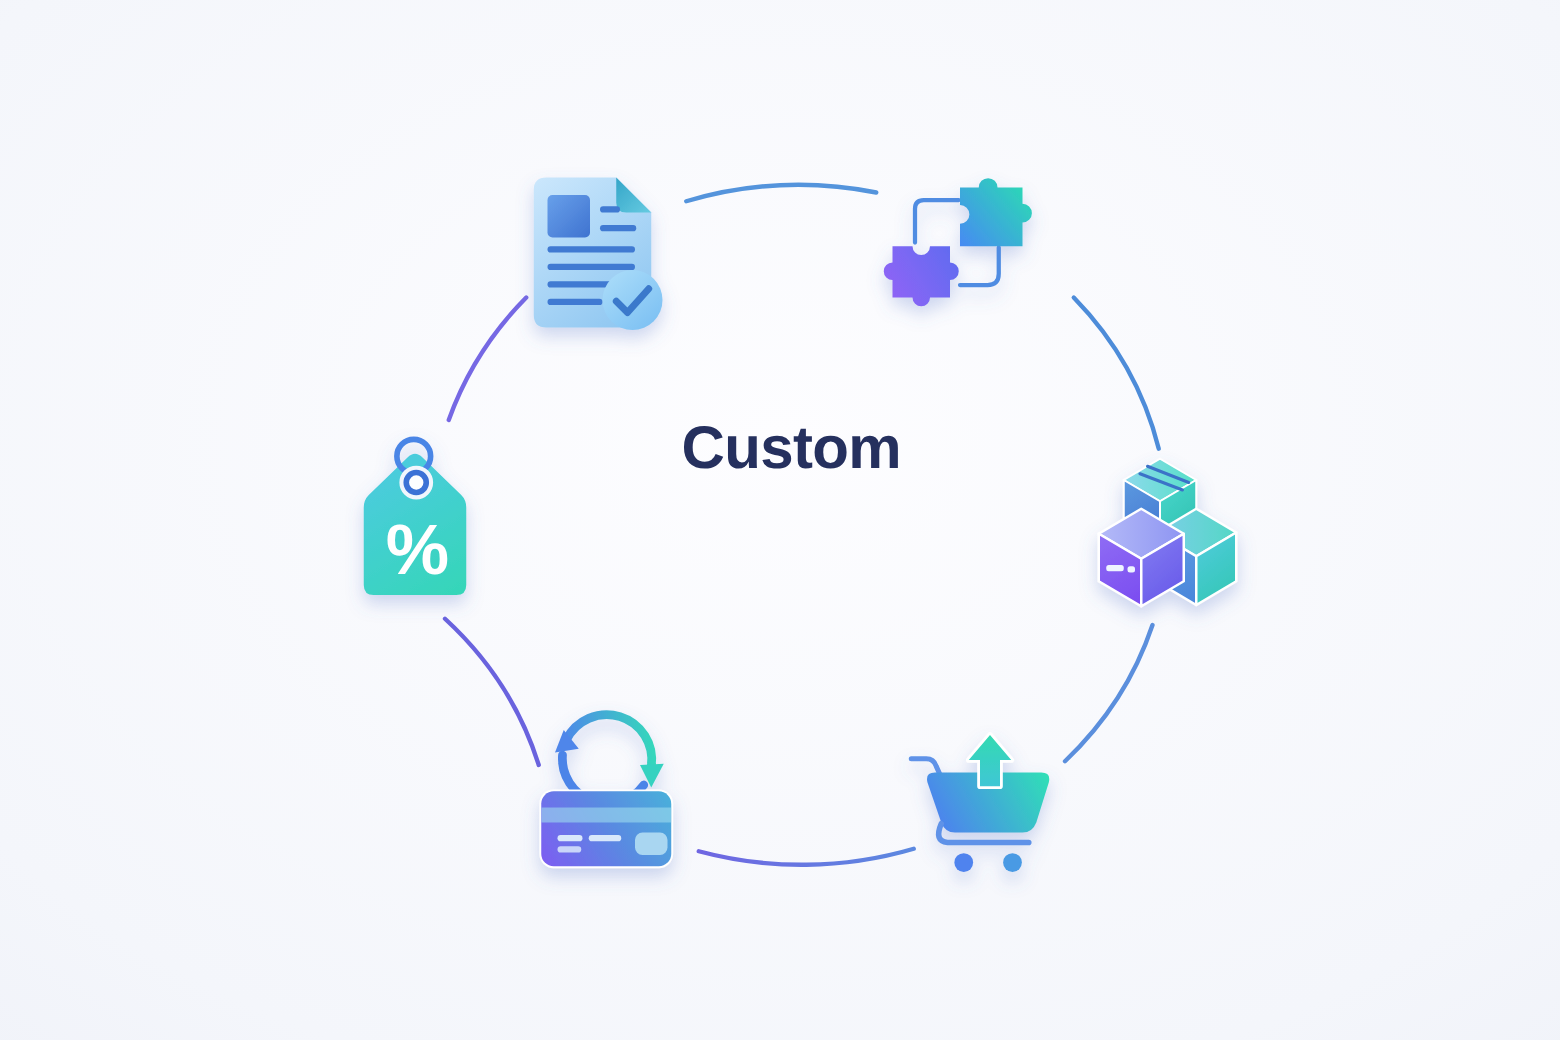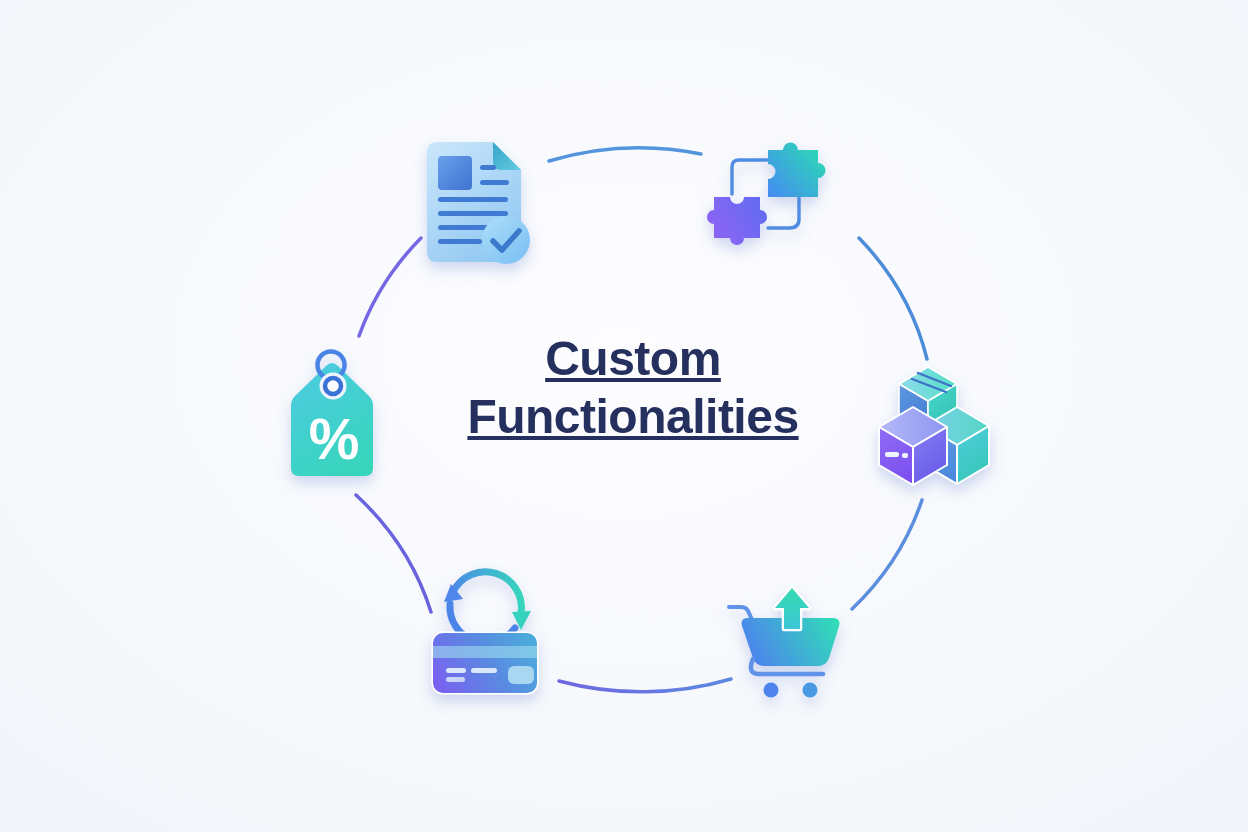--- a/index.html
+++ b/index.html
@@ -11,36 +11,35 @@
     position:relative;width:1248px;height:832px;
     background:
       radial-gradient(120% 125% at 50% 42%, #fdfdff 0%, #f4f6fb 52%, #e7eaf4 100%);
   }
   .title-block{
     position:absolute;left:633px;top:330px;transform:translateX(-50%);
     width:760px;text-align:center;z-index:3;
   }
   .t-line{
     font-size:48px;line-height:58px;font-weight:800;
-    color:#25305e;letter-spacing:-0.5px;text-decoration:underline;
+    color:#25305e;letter-spacing:-0.5px;
   }
   svg.scene{position:absolute;left:0;top:0;z-index:2;}
   .svg-pct{
     font-family:"Liberation Sans", sans-serif;
     font-weight:bold;font-size:57px;fill:#ffffff;
   }
 </style>
 </head>
 <body>
 
 <div class="stage">
 
   <div class="title-block">
     <div class="t-line">Custom</div>
-    <div class="t-line">Functionalities</div>
   </div>
 
   <svg class="scene" width="1248" height="832" viewBox="0 0 1248 832">
     <defs>
       <filter id="soft" x="-40%" y="-40%" width="180%" height="180%">
         <feDropShadow dx="0" dy="7" stdDeviation="7" flood-color="#5a78c8" flood-opacity="0.28"></feDropShadow>
       </filter>
       <linearGradient id="ringBottom" gradientUnits="userSpaceOnUse" x1="559" y1="681" x2="731" y2="679">
         <stop offset="0" stop-color="#6f66e2"></stop>
           <stop offset="1" stop-color="#5c89e0"></stop>

